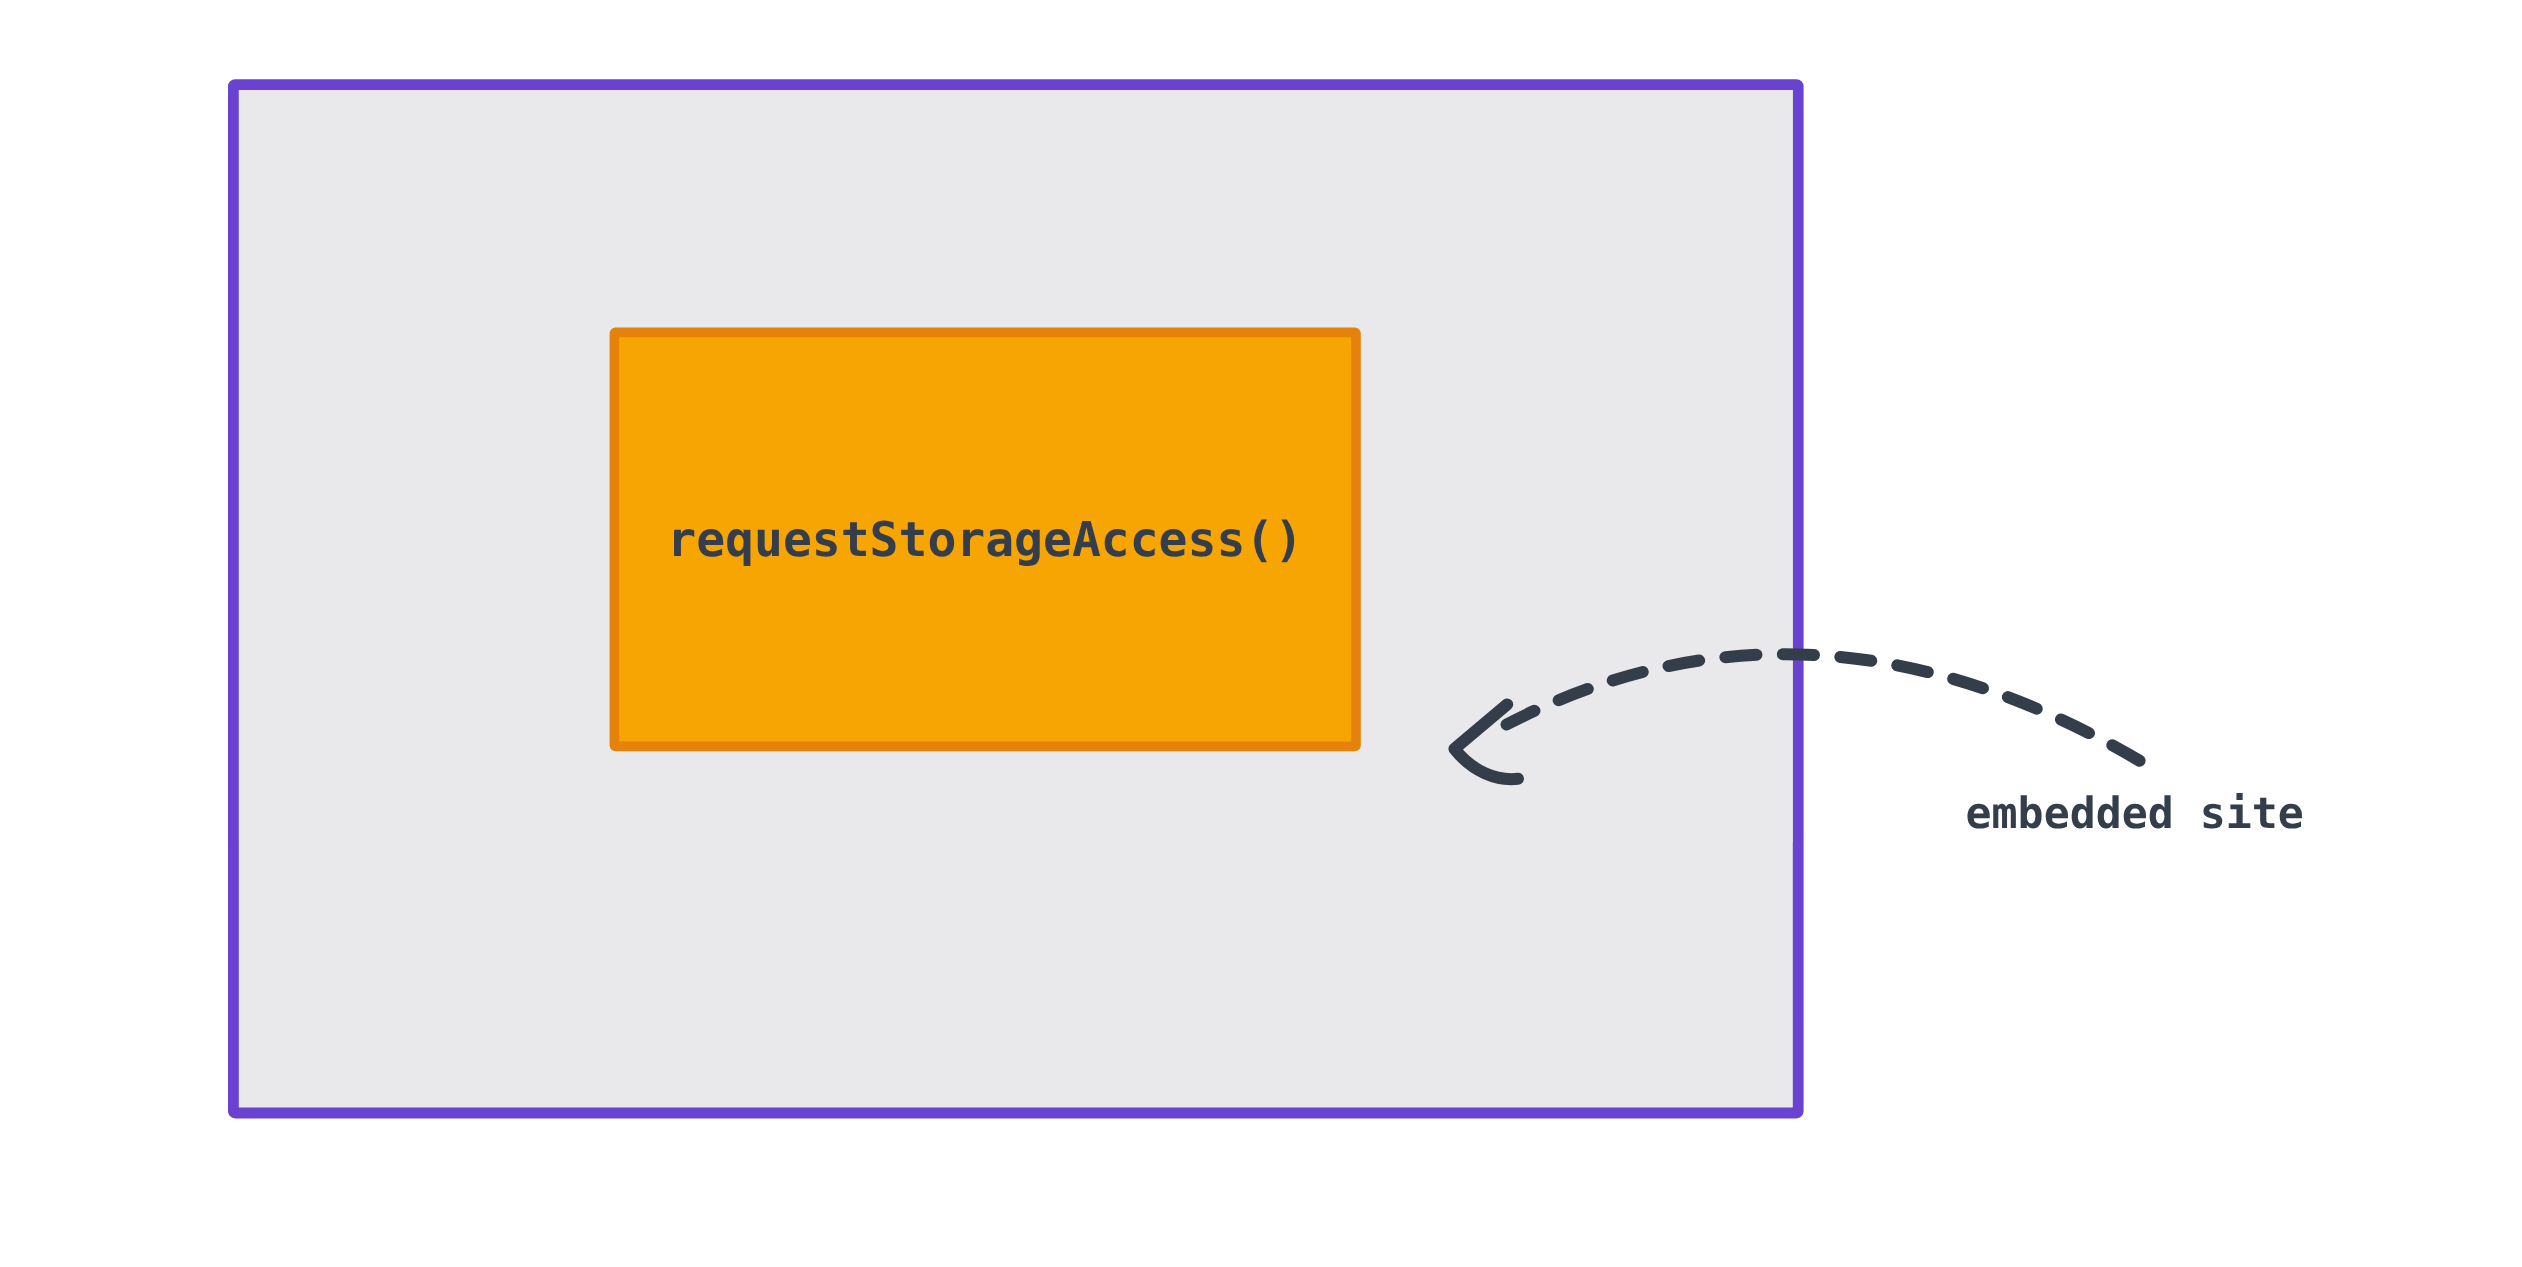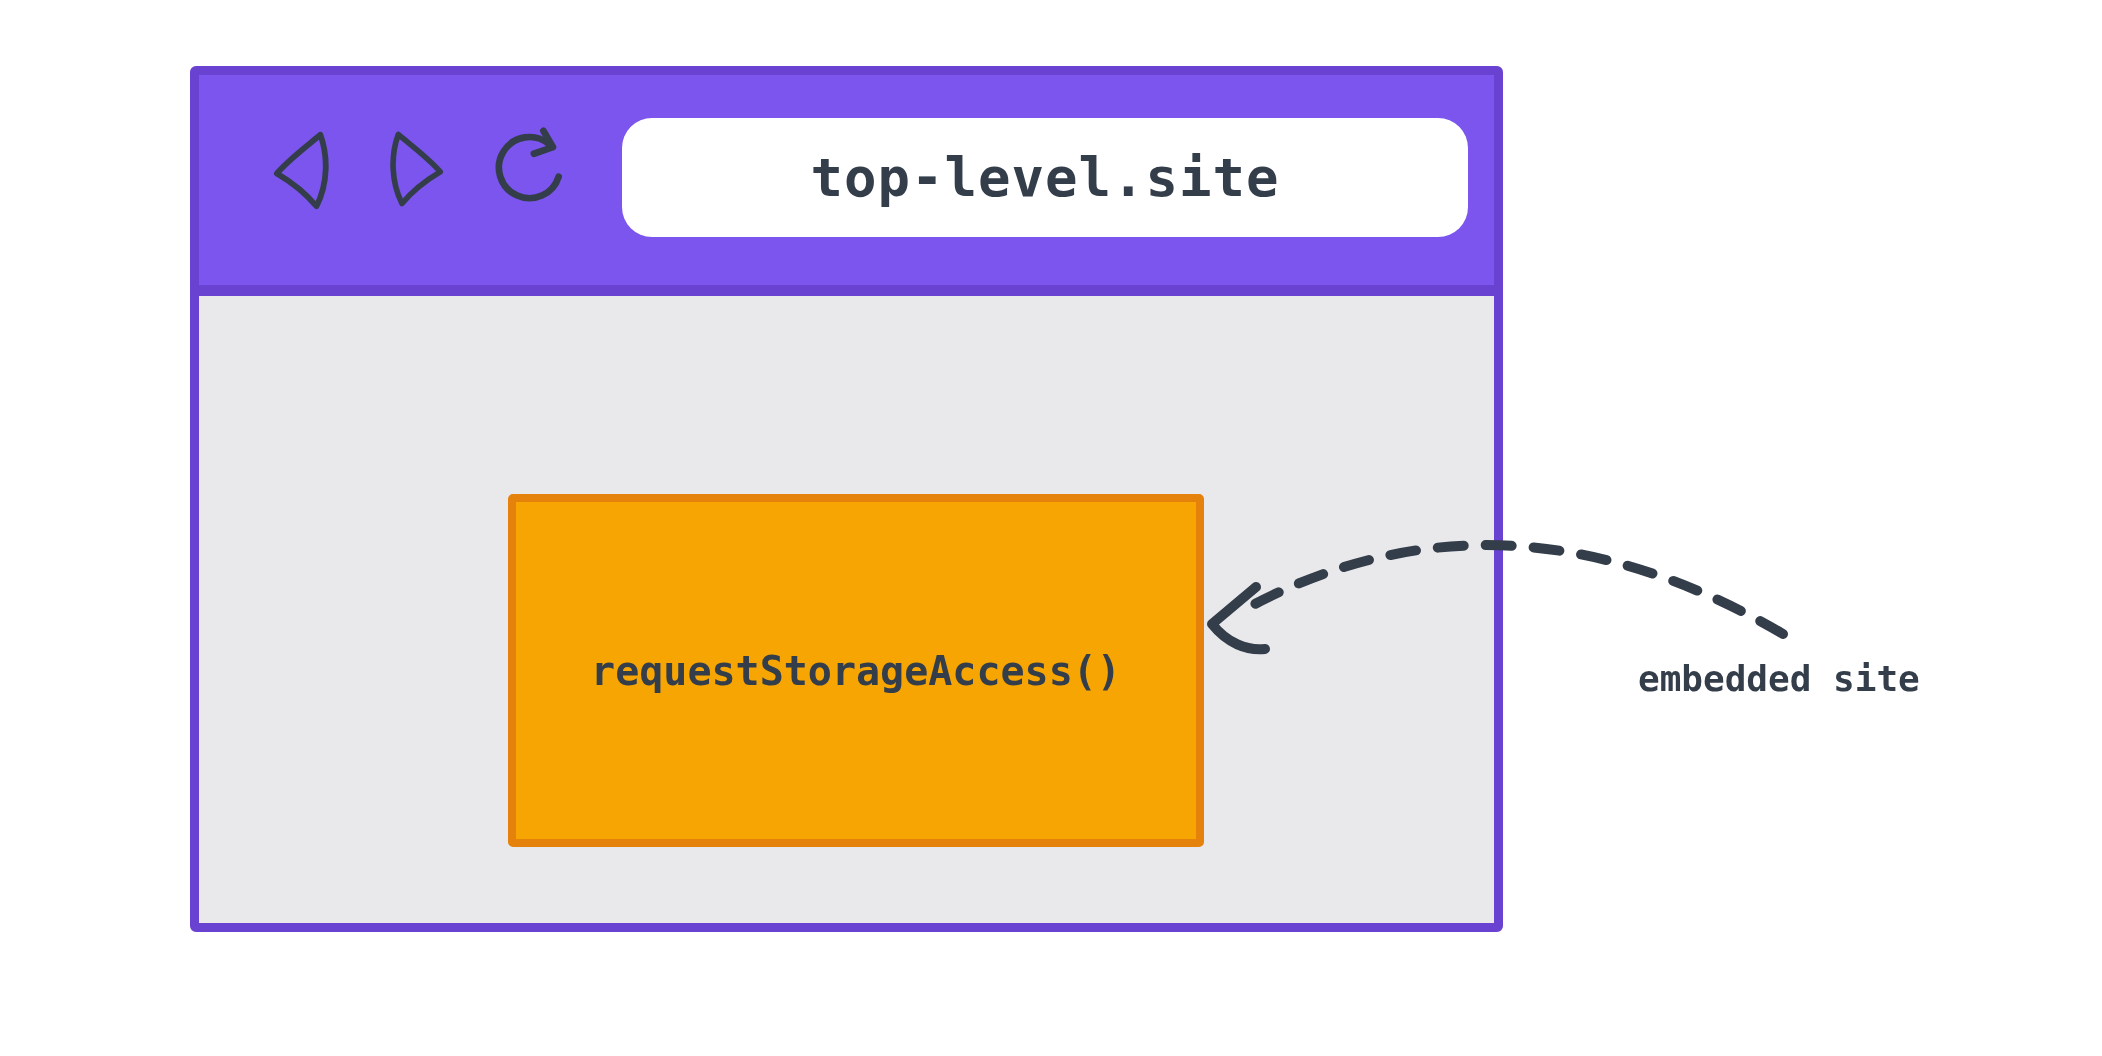--- a/index.html
+++ b/index.html
@@ -76,21 +76,21 @@
   
   .page-content {
     position: relative;
     width: 100%;
     height: calc(100% - 221px);
     background: var(--content-bg, #E9E9EC);
   }
   .embedded-frame {
     position: absolute;
     left: 309px; top: 198px;
-    width: 696px; height: 353px;
+    width: 626px; height: 353px;
     background: var(--orange-fill, #F7A502);
     border: 8px solid var(--orange-border, #E5820C);
     border-radius: 5px;
     display: flex;
     align-items: center;
     justify-content: center;
   }
   .embedded-frame-label {
     font-size: 40px;
     font-weight: bold;
@@ -115,50 +115,20 @@
     white-space: nowrap;
   }
 </style>
 </head>
 <body>
 
 <div class="canvas">
 
   <div class="browser-window">
 
-    <div class="browser-header">
-
-      <div class="nav-icons">
-
-        <span class="nav-icon back">
-          <svg viewBox="0 0 60 88">
-            <path d="M49 8 C57 30 57 58 45 82 C31 65 16 55 4 48 C17 33 36 19 49 8 Z" fill="none" stroke="var(--ink, #343E4B)" stroke-width="6" stroke-linejoin="round" stroke-linecap="round"></path>
-          </svg>
-        </span>
-
-        <span class="nav-icon forward">
-          <svg viewBox="0 0 60 88">
-            <path d="M11 8 C3 30 3 58 15 82 C29 65 44 55 56 48 C43 33 24 19 11 8 Z" fill="none" stroke="var(--ink, #343E4B)" stroke-width="6" stroke-linejoin="round" stroke-linecap="round"></path>
-          </svg>
-        </span>
-
-        <span class="nav-icon reload">
-          <svg viewBox="0 0 88 88">
-            <path d="M74 52 A32 32 0 1 1 64 18" fill="none" stroke="var(--ink, #343E4B)" stroke-width="7" stroke-linecap="round"></path>
-            <path d="M58 4 L68 21 L48 28" fill="none" stroke="var(--ink, #343E4B)" stroke-width="7" stroke-linecap="round" stroke-linejoin="round"></path>
-          </svg>
-        </span>
-
-      </div>
-
-      <div class="address-bar">
-        <span class="address-text">top-level.site</span>
-      </div>
-
-    </div>
 
     <div class="page-content">
       <div class="embedded-frame">
         <span class="embedded-frame-label">requestStorageAccess()</span>
       </div>
     </div>
 
   </div>
 
   <svg class="annotation-arrow-svg" viewBox="0 0 2102 1056">

